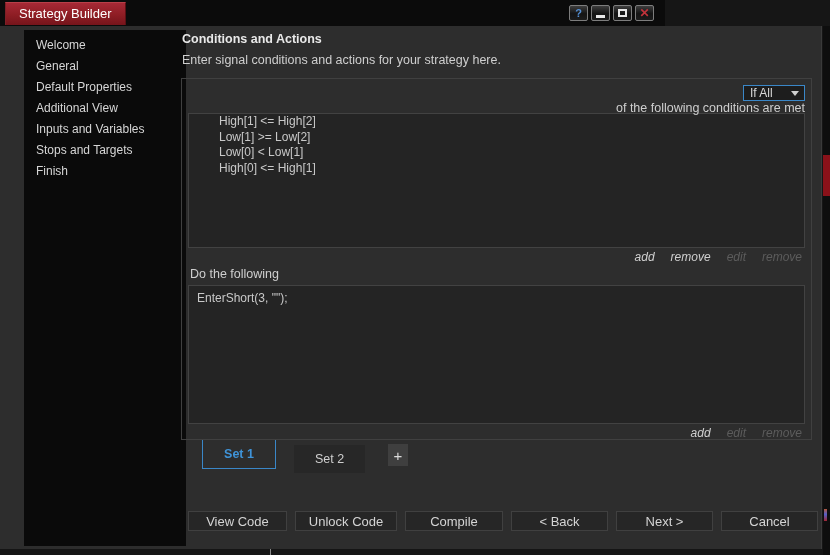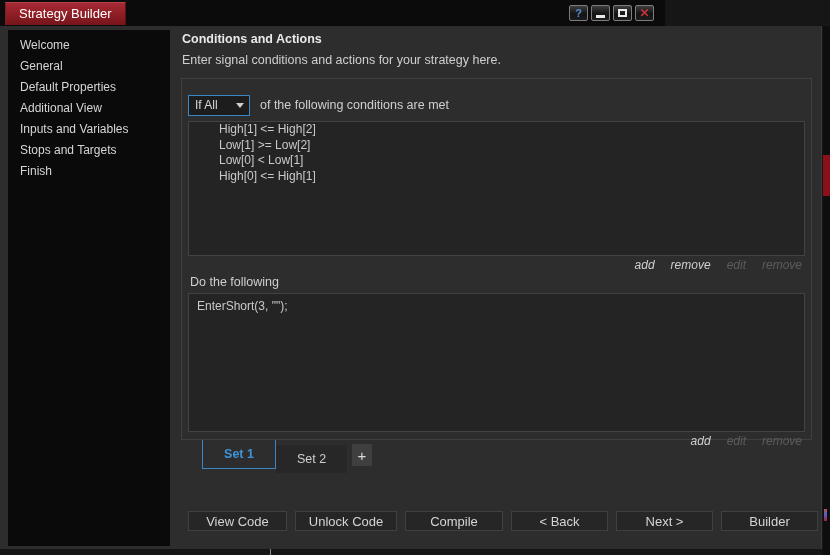--- a/index.html
+++ b/index.html
@@ -30,47 +30,47 @@
   .glyph-close{color:#c2333b;font-size:12px;}
   
   .dialog{position:absolute;left:0;top:26px;width:822px;height:523px;background:#2d2d2d;border-right:1px solid #3a3a3a;}
   .behind-right{position:absolute;left:823px;top:26px;width:7px;height:529px;background:#0e0e0e;}
   .red-sliver{position:absolute;left:823px;top:155px;width:7px;height:41px;background:#8a1119;}
   .tiny-fragment{position:absolute;left:824px;top:509px;width:3px;height:12px;
     background:linear-gradient(#b5553a 0%, #5560c8 45%, #a02430 100%);}
   .bottom-strip{position:absolute;left:0;top:549px;width:823px;height:6px;background:#151515;}
   .bottom-tick{position:absolute;left:270px;top:549px;width:1px;height:6px;background:#8a8a8a;}
   
-  .sidebar{position:absolute;left:8px;top:30px;width:162px;height:516px;background:#0a0a0a;padding-top:5px;}
+  .sidebar{position:absolute;left:24px;top:30px;width:162px;height:516px;background:#0a0a0a;padding-top:5px;}
   .side-item{padding:3px 2px 3px 12px;font-size:12px;color:#d6d6d6;line-height:15px;white-space:nowrap;cursor:default;}
   .side-item.selected{padding-left:19px;}
   .side-icon{margin-right:5px;font-size:11px;color:#b9bec4;}
   
   .main{position:absolute;left:181px;top:31px;width:641px;height:514px;}
   .heading{position:absolute;left:1px;top:1px;font-size:12.5px;font-weight:bold;color:#e9e9e9;}
   .subtitle{position:absolute;left:1px;top:22px;font-size:12.5px;color:#cfcfcf;}
   .groupbox{position:absolute;left:0;top:47px;width:631px;height:362px;border:1px solid #404040;padding:5px 6px;}
-  .mode-row{display:flex;align-items:center;height:24px;margin-top:9px;}
+  .mode-row{display:flex;align-items:flex-end;height:24px;margin-top:1px;flex-direction:column;}
   .dropdown{
     width:62px;height:21px;background:#1d1d1d;border:1px solid #3a87c8;
     display:flex;align-items:center;padding:0 5px 0 6px;color:#d8d8d8;font-size:12px;cursor:default;
   }
   .dropdown .dd-label{flex:1;}
   .chevron{width:0;height:0;border-left:4px solid transparent;border-right:4px solid transparent;border-top:5px solid #cfcfcf;}
   .mode-suffix{margin-left:10px;font-size:12.5px;color:#cfcfcf;}
   .listbox{border:1px solid #424242;background:#242424;font-size:12px;color:#c9c9c9;line-height:15.5px;}
   .listbox.conditions{height:135px;margin-top:4px;padding:0 4px 0 30px;}
   .listbox.actions{height:139px;padding:5px 4px 0 8px;}
   .list-item{white-space:pre;cursor:default;}
   .links-row{height:18px;display:flex;justify-content:flex-end;align-items:flex-start;padding:2px 3px 0 0;}
   .link{font-size:12px;font-style:italic;color:#cfcfcf;margin-left:16px;cursor:pointer;}
   .link.disabled{color:#5c5c5c;cursor:default;}
   .do-label{font-size:12.5px;color:#cfcfcf;margin:1px 0 4px 2px;}
   
-  .tabstrip{position:absolute;left:21px;top:409px;display:flex;align-items:flex-start;}
+  .tabstrip{position:absolute;left:21px;top:409px;display:flex;align-items:flex-start;gap:18px;}
   .tab{height:29px;display:flex;align-items:center;justify-content:center;font-size:12.5px;cursor:default;}
   .tab.selected{width:74px;background:#2d2d2d;border:1px solid #3a87c8;border-top:none;color:#3f93d8;font-weight:bold;}
   .tab.normal{width:71px;background:#272727;color:#cfcfcf;margin-top:5px;height:28px;}
   .add-tab{
     width:20px;height:22px;margin:4px 0 0 5px;background:#3f3f3f;color:#dcdcdc;
     display:flex;align-items:center;justify-content:center;font-size:15px;cursor:pointer;
   }
   
   .btn-row{position:absolute;left:7px;top:480px;display:flex;gap:8px;}
   .btn{
@@ -167,17 +167,17 @@
           <span>+</span>
         </div>
     </div>
 
     <div class="btn-row">
       <div class="btn w99">View Code</div>
       <div class="btn w102">Unlock Code</div>
       <div class="btn w98">Compile</div>
       <div class="btn w97">&lt; Back</div>
       <div class="btn w97">Next &gt;</div>
-      <div class="btn w97">Builder</div>
+      <div class="btn w97">Cancel</div>
     </div>
   </div>
 
 </div>
 
 </body></html>

